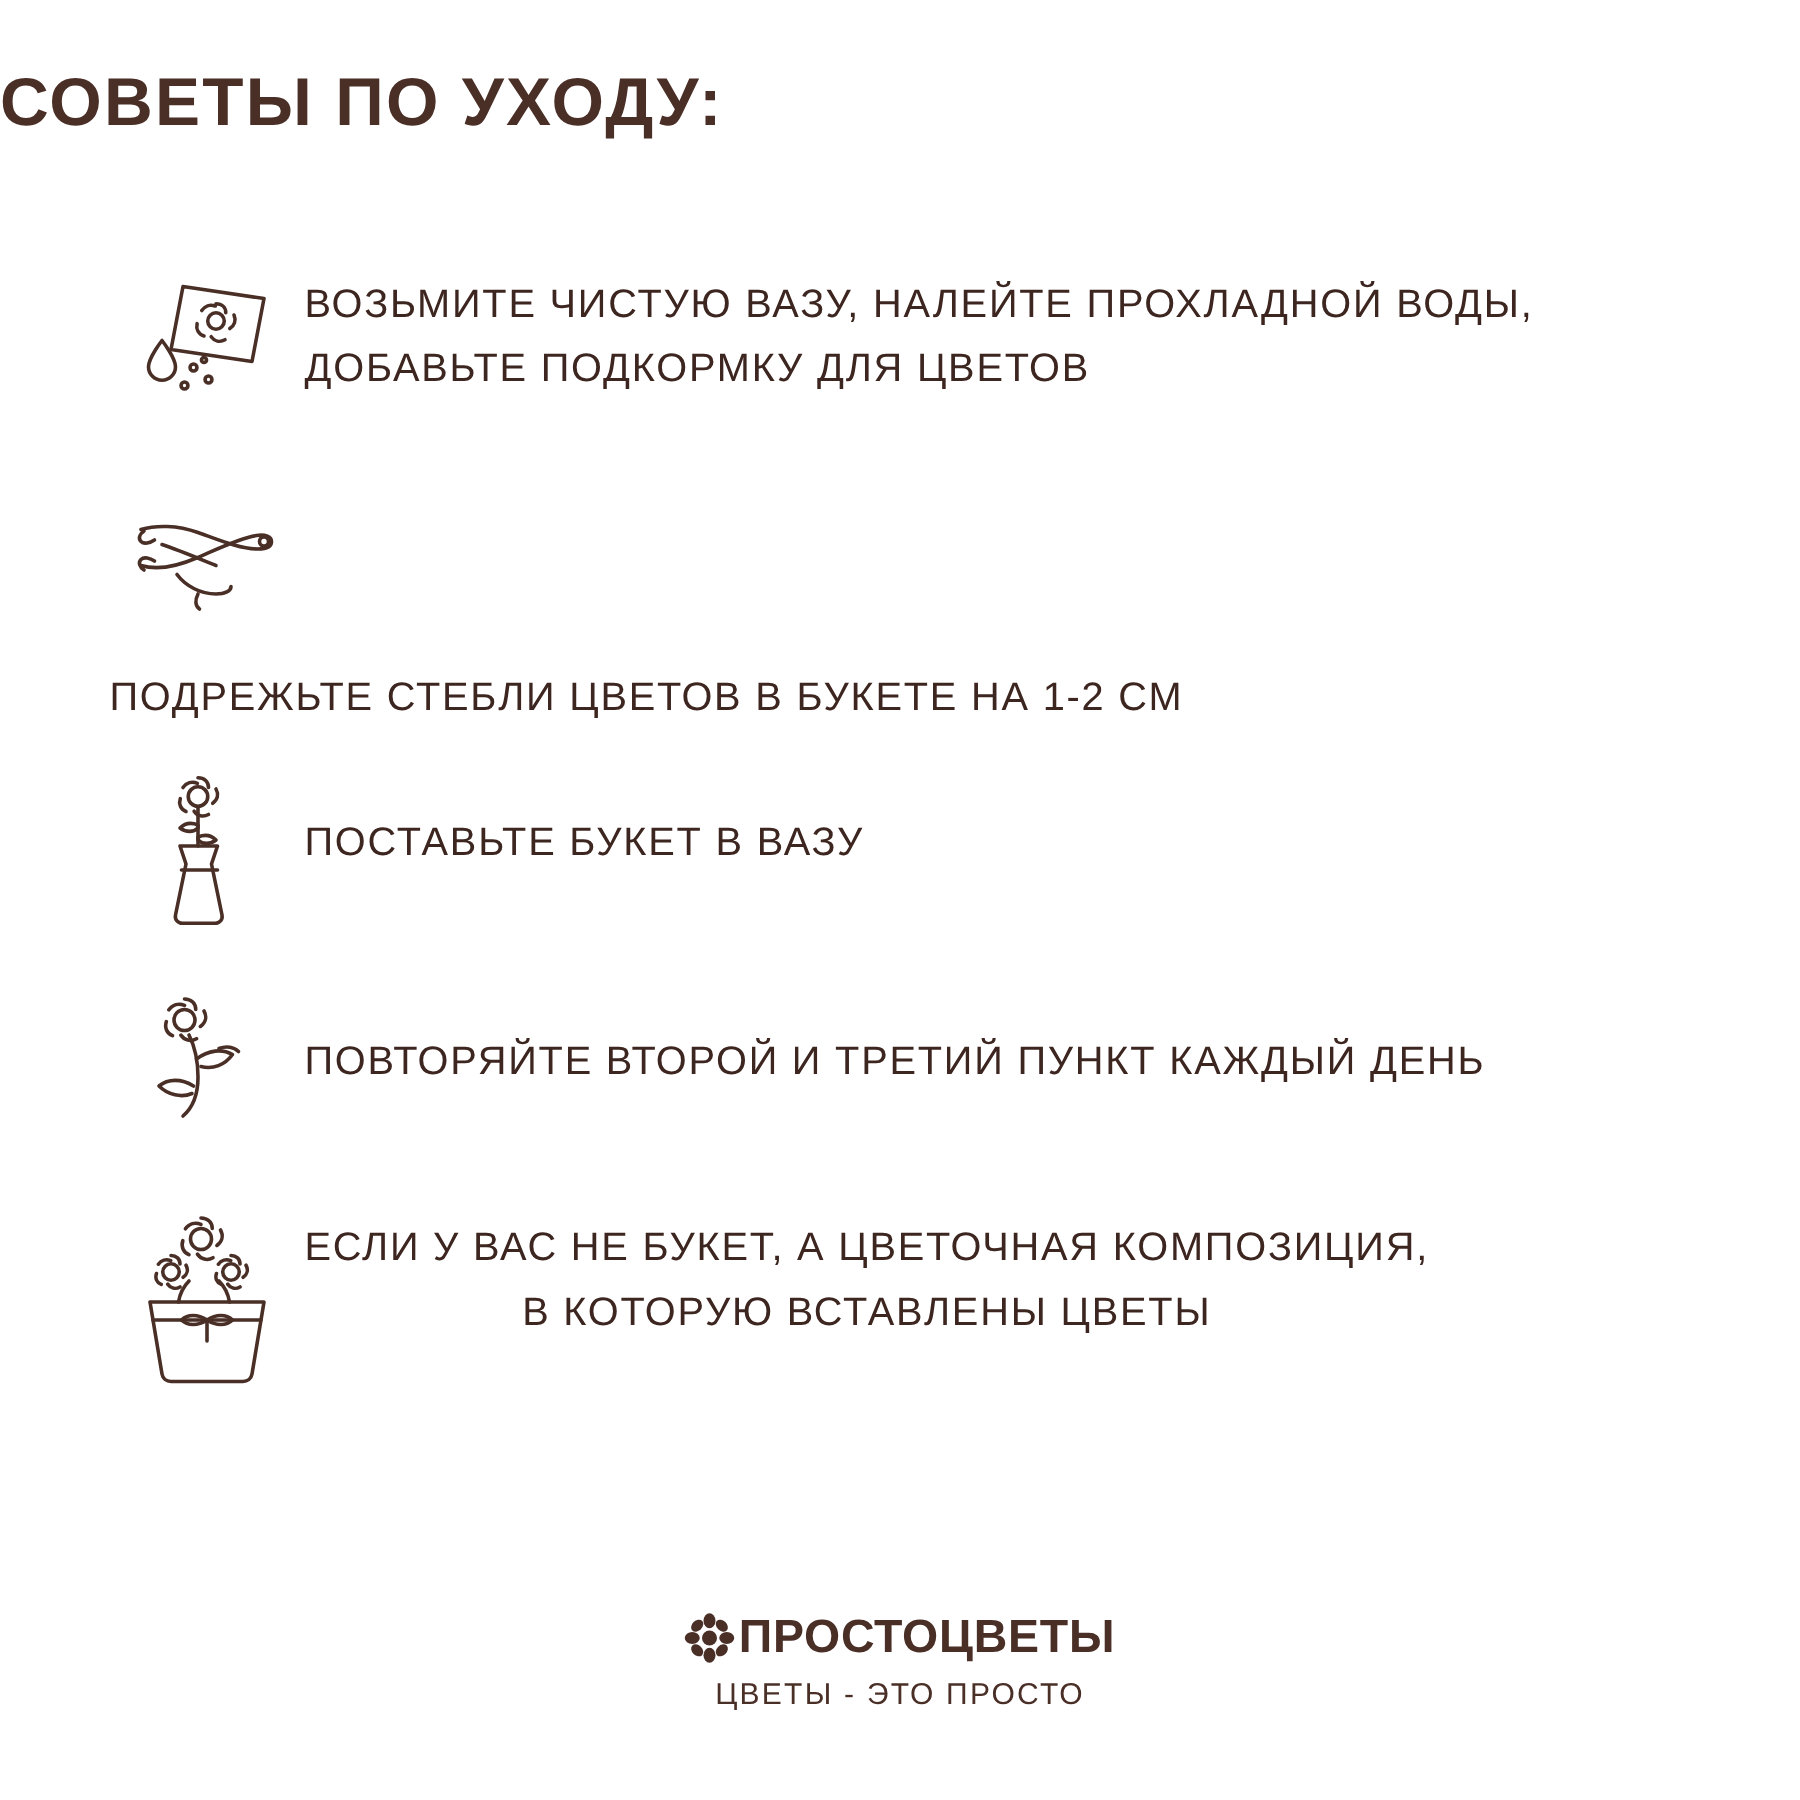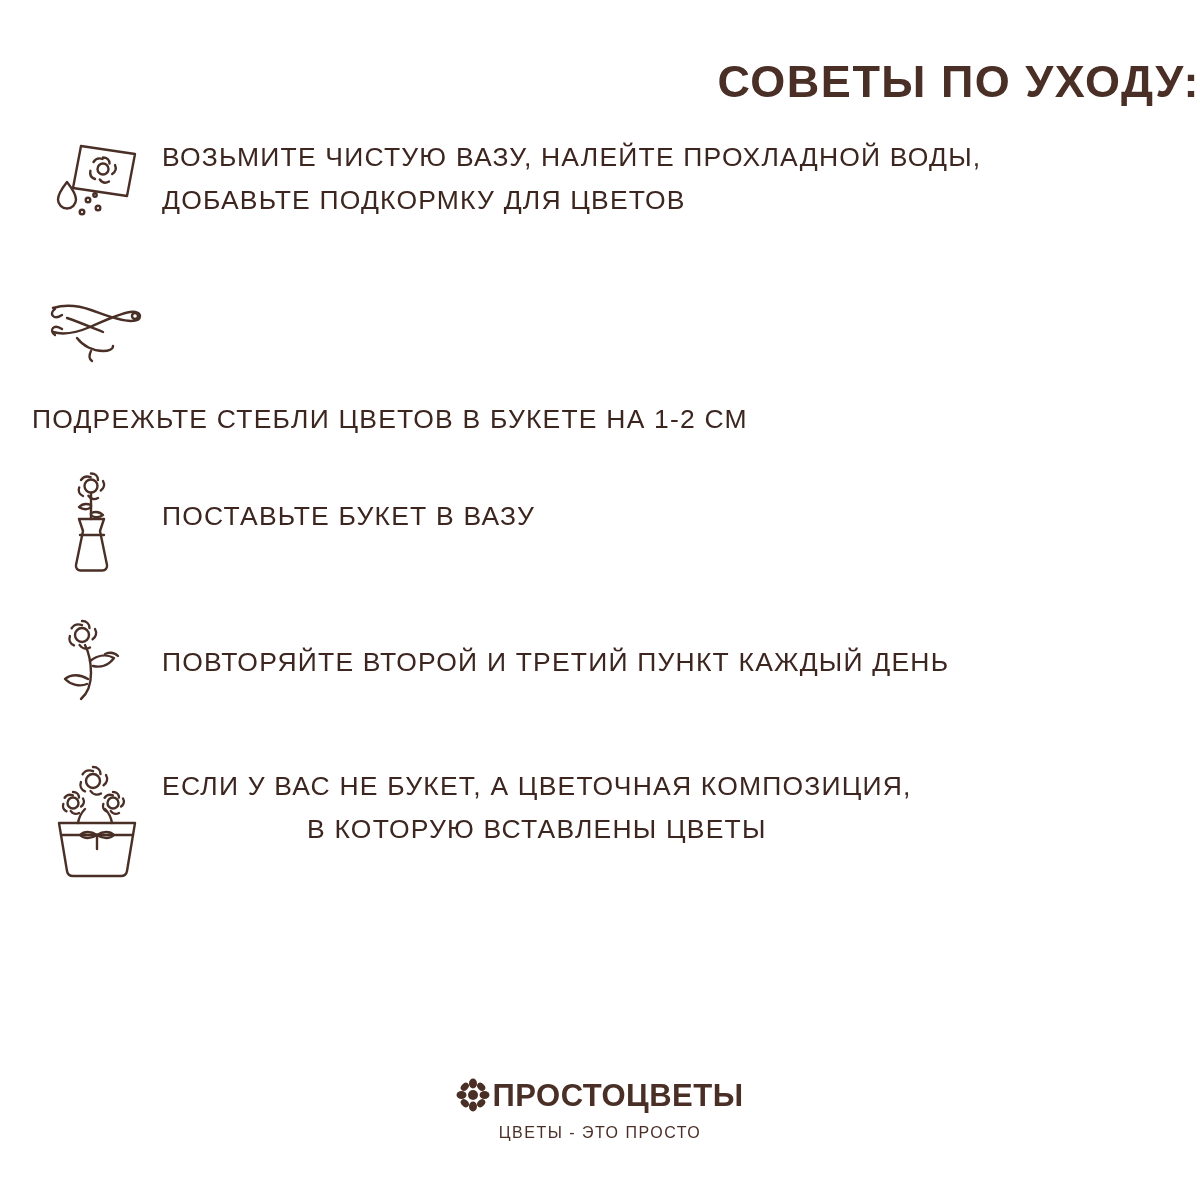--- a/index.html
+++ b/index.html
@@ -14,31 +14,31 @@
     color: #4a2f27;
     overflow: hidden;
   }
   .page {
     position: relative;
     width: 1200px;
     height: 1200px;
     box-sizing: border-box;
   }
   .title {
-    text-align: right;
+    text-align: left;
     font-size: 45px;
     font-weight: bold;
     letter-spacing: 1.5px;
     color: #4a2f27;
-    padding-top: 56px;
+    padding-top: 42px;
     text-transform: uppercase;
   }
   .tips {
-    margin-top: 26px;
-    padding: 0 70px 0 32px;
+    margin-top: 85px;
+    padding: 0 70px 0 73px;
   }
   .tip {
     display: flex;
     align-items: flex-start;
     min-height: 118px;
     margin-bottom: 26px;
   }
   .tip-icon {
     width: 130px;
     min-width: 130px;
@@ -75,33 +75,33 @@
   .footer {
     position: absolute;
     left: 0;
     right: 0;
     bottom: 58px;
     text-align: center;
   }
   .logo-row {
     display: flex;
     justify-content: center;
-    align-items: flex-start;
+    align-items: flex-end;
     gap: 2px;
   }
   .logo-name {
     font-size: 31px;
     font-weight: bold;
     letter-spacing: 0.5px;
     color: #4a2f27;
     text-transform: uppercase;
   }
   .logo-tagline {
     margin-top: 10px;
-    font-size: 16px;
+    font-size: 20px;
     letter-spacing: 1.5px;
     color: #4a2f27;
     text-transform: uppercase;
   }
   svg { display: block; }
 </style>
 </head>
 <body>
 
 <div class="page">

